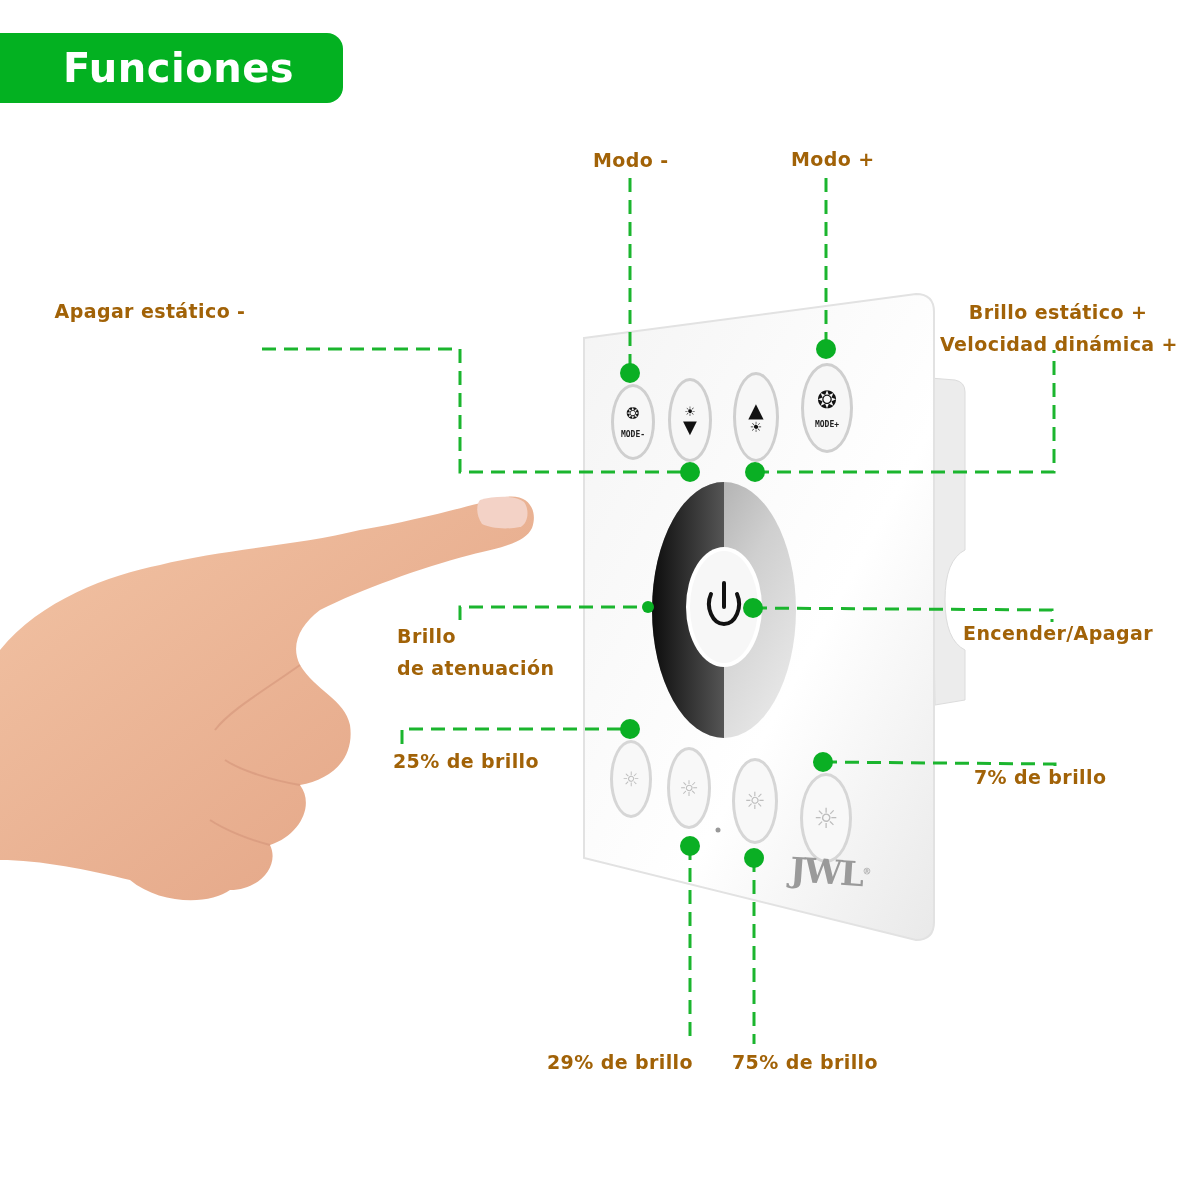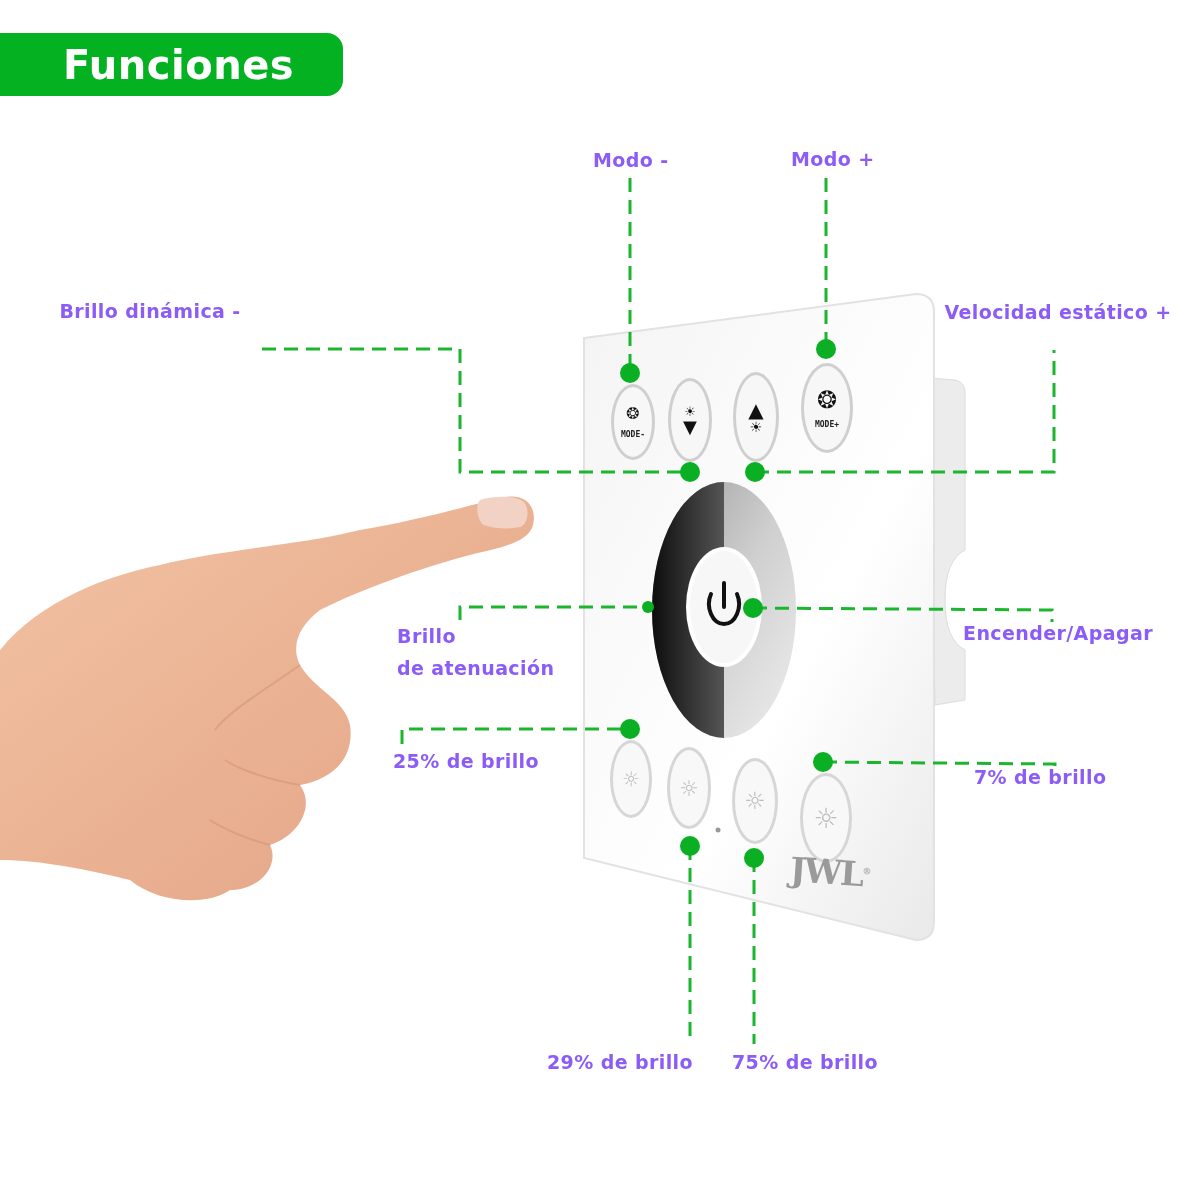--- a/index.html
+++ b/index.html
@@ -1,19 +1,19 @@
 <!DOCTYPE html>
 <html><head>
 <meta charset="utf-8">
 <style>
   html,body{margin:0;padding:0;background:#ffffff;}
   body{width:1200px;height:1200px;position:relative;overflow:hidden;font-family:"DejaVu Sans","Liberation Sans",sans-serif;}
-  .title-tab{position:absolute;left:0;top:33px;width:343px;height:63px;background:#03b121;border-radius:0 16px 16px 0;display:flex;align-items:center;}
+  .title-tab{position:absolute;left:0;top:33px;width:343px;height:70px;background:#03b121;border-radius:0 16px 16px 0;display:flex;align-items:center;}
   .title-tab span{color:#ffffff;font-weight:bold;font-size:40px;margin-left:63px;letter-spacing:0.5px;}
-  .lbl{position:absolute;color:#8b5cf6;font-weight:bold;font-size:19px;line-height:32px;white-space:nowrap;letter-spacing:0.4px;}
+  .lbl{position:absolute;color:#a16207;font-weight:bold;font-size:19px;line-height:32px;white-space:nowrap;letter-spacing:0.4px;}
   .lbl.right{text-align:right;}
   .lbl.center{text-align:center;}
   svg.overlay{position:absolute;left:0;top:0;width:1200px;height:1200px;pointer-events:none;}
   .btn{position:absolute;border:3px solid #cfcfcf;border-radius:50%;background:#f7f7f7;box-sizing:border-box;display:flex;flex-direction:column;align-items:center;justify-content:center;}
   .btn .cap{font-size:8px;font-weight:bold;color:#222;font-family:"DejaVu Sans Mono",monospace;margin-top:8px;}
   .btn.dim{border-color:#d6d6d6;background:#f8f8f8;}
   .jwl{position:absolute;left:790px;top:852px;font-family:"DejaVu Serif",serif;font-weight:bold;font-size:34px;color:#9a9a9a;letter-spacing:-2px;transform:rotate(4deg);}
   .jwl sup{font-size:9px;color:#aaa;letter-spacing:0;}
 </style>
 </head>
@@ -132,25 +132,26 @@
     <circle cx="823" cy="762" r="10"></circle>
     <circle cx="690" cy="846" r="10"></circle>
     <circle cx="754" cy="858" r="10"></circle>
   </g>
 </svg>
 
 <div class="lbl" style="left:593px;top:144px;">Modo -</div>
 <div class="lbl" style="left:791px;top:143px;">Modo +</div>
 
 <div class="lbl right" style="left:20px;top:295px;width:236px;">
-  <div style="text-align:center;padding-left:24px;">Brillo dinámica -</div>
+  <div style="text-align:center;padding-left:24px;">Apagar estático -</div>
 </div>
 
 <div class="lbl center" style="left:940px;top:296px;width:236px;">
-  <div>Velocidad estático +</div>
+  <div>Brillo estático +</div>
+  <div>Velocidad dinámica +</div>
 </div>
 
 <div class="lbl" style="left:397px;top:620px;">
   <div>Brillo</div>
   <div>de atenuación</div>
 </div>
 
 <div class="lbl" style="left:963px;top:617px;">Encender/Apagar</div>
 <div class="lbl" style="left:393px;top:745px;text-align:center;">25% de brillo</div>
 <div class="lbl" style="left:974px;top:761px;">7% de brillo</div>

